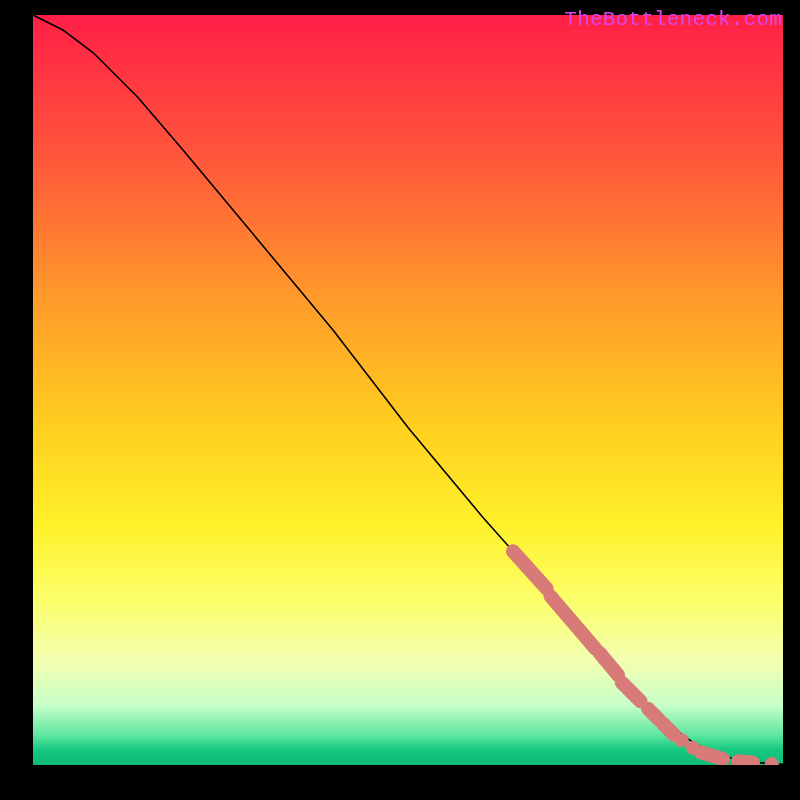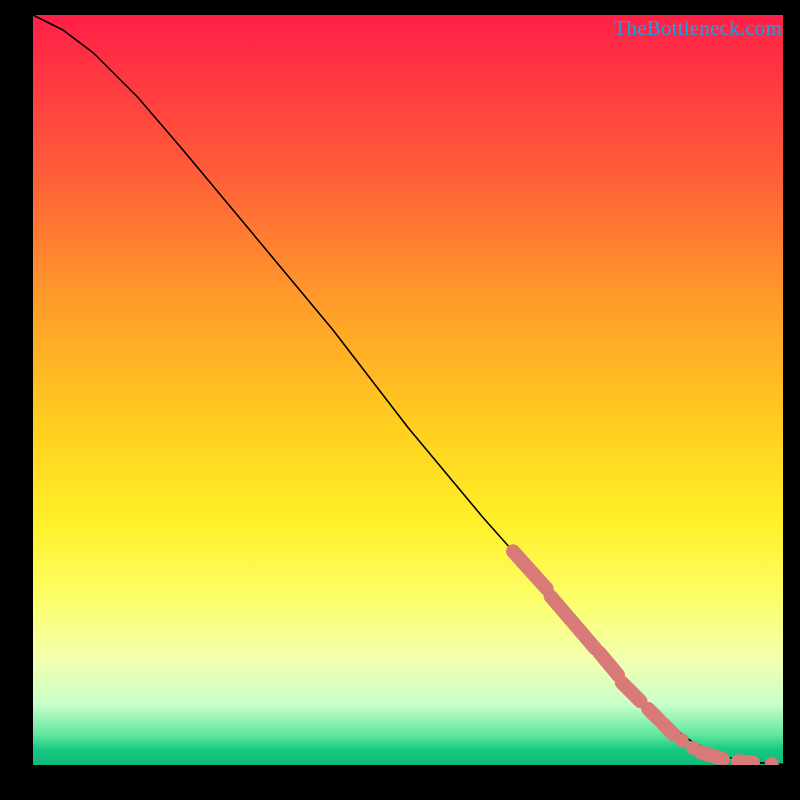--- a/index.html
+++ b/index.html
@@ -31,25 +31,25 @@
     );
   }
   svg.overlay {
     position: absolute;
     left: 0; top: 0;
     width: 750px;
     height: 750px;
   }
   .watermark {
     position: absolute;
-    top: 16px;
+    top: 8px;
     right: 18px;
-    font-family: Liberation Serif, serif;
+    font-family: Liberation Mono, monospace;
     font-size: 21px;
-    color: #0ea5e9;
+    color: #d946ef;
     letter-spacing: 0.2px;
     user-select: none;
   }
   .curve {
     fill: none;
     stroke: #000;
     stroke-width: 1.6;
   }
   .marker {
     fill: #d87a77;

